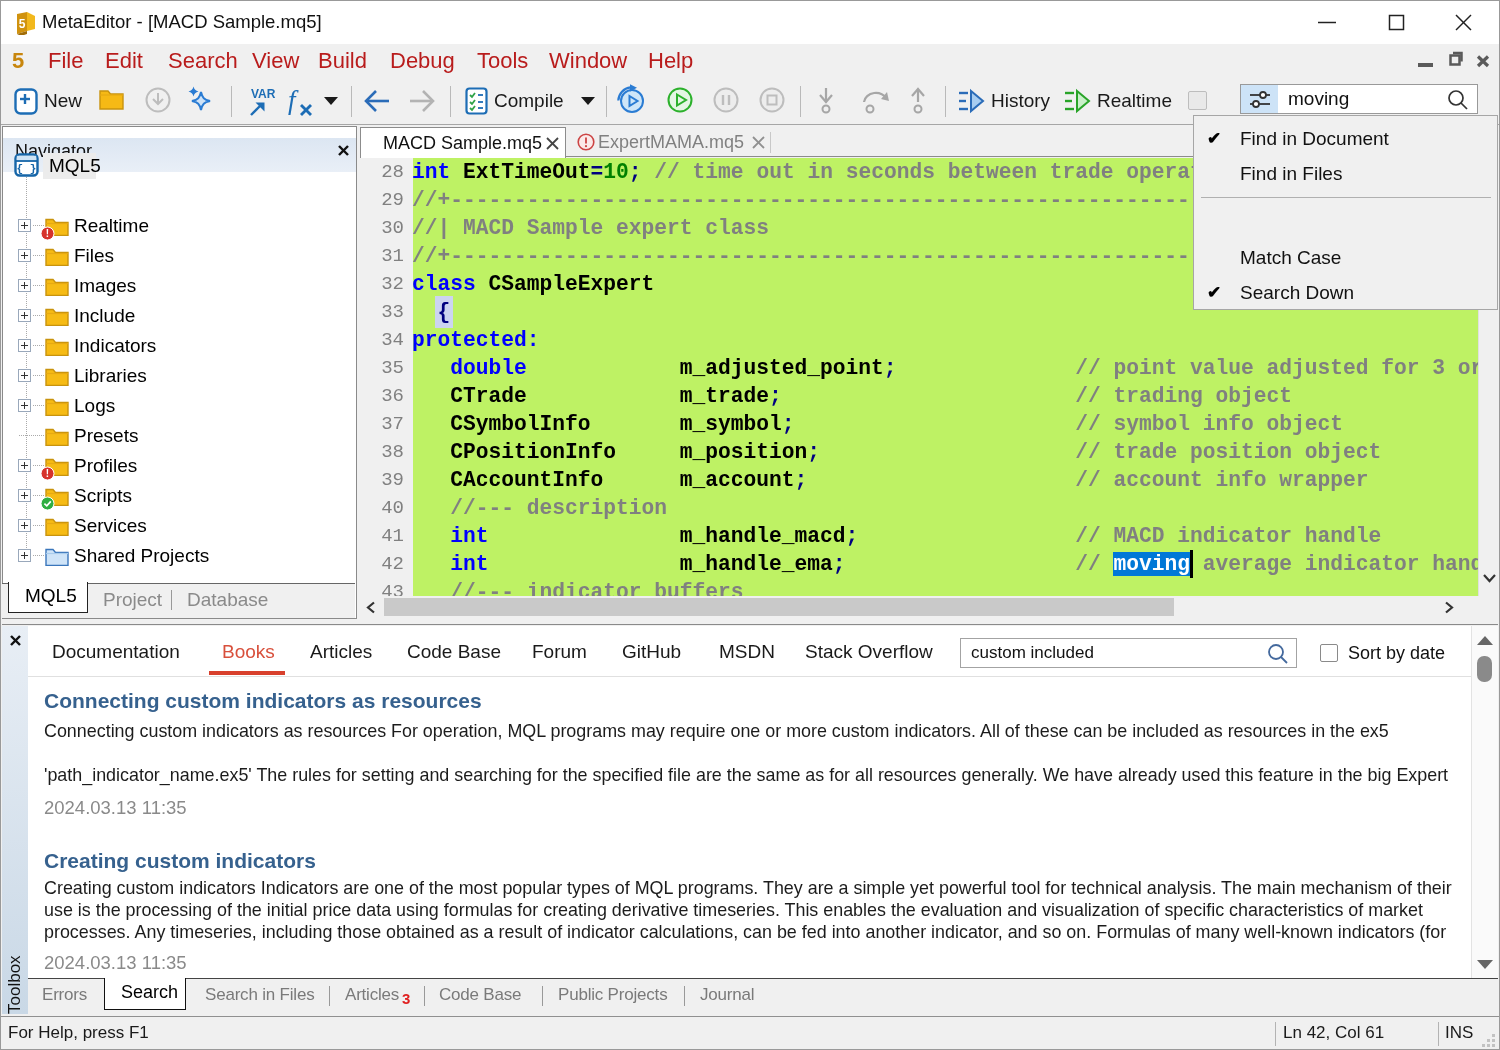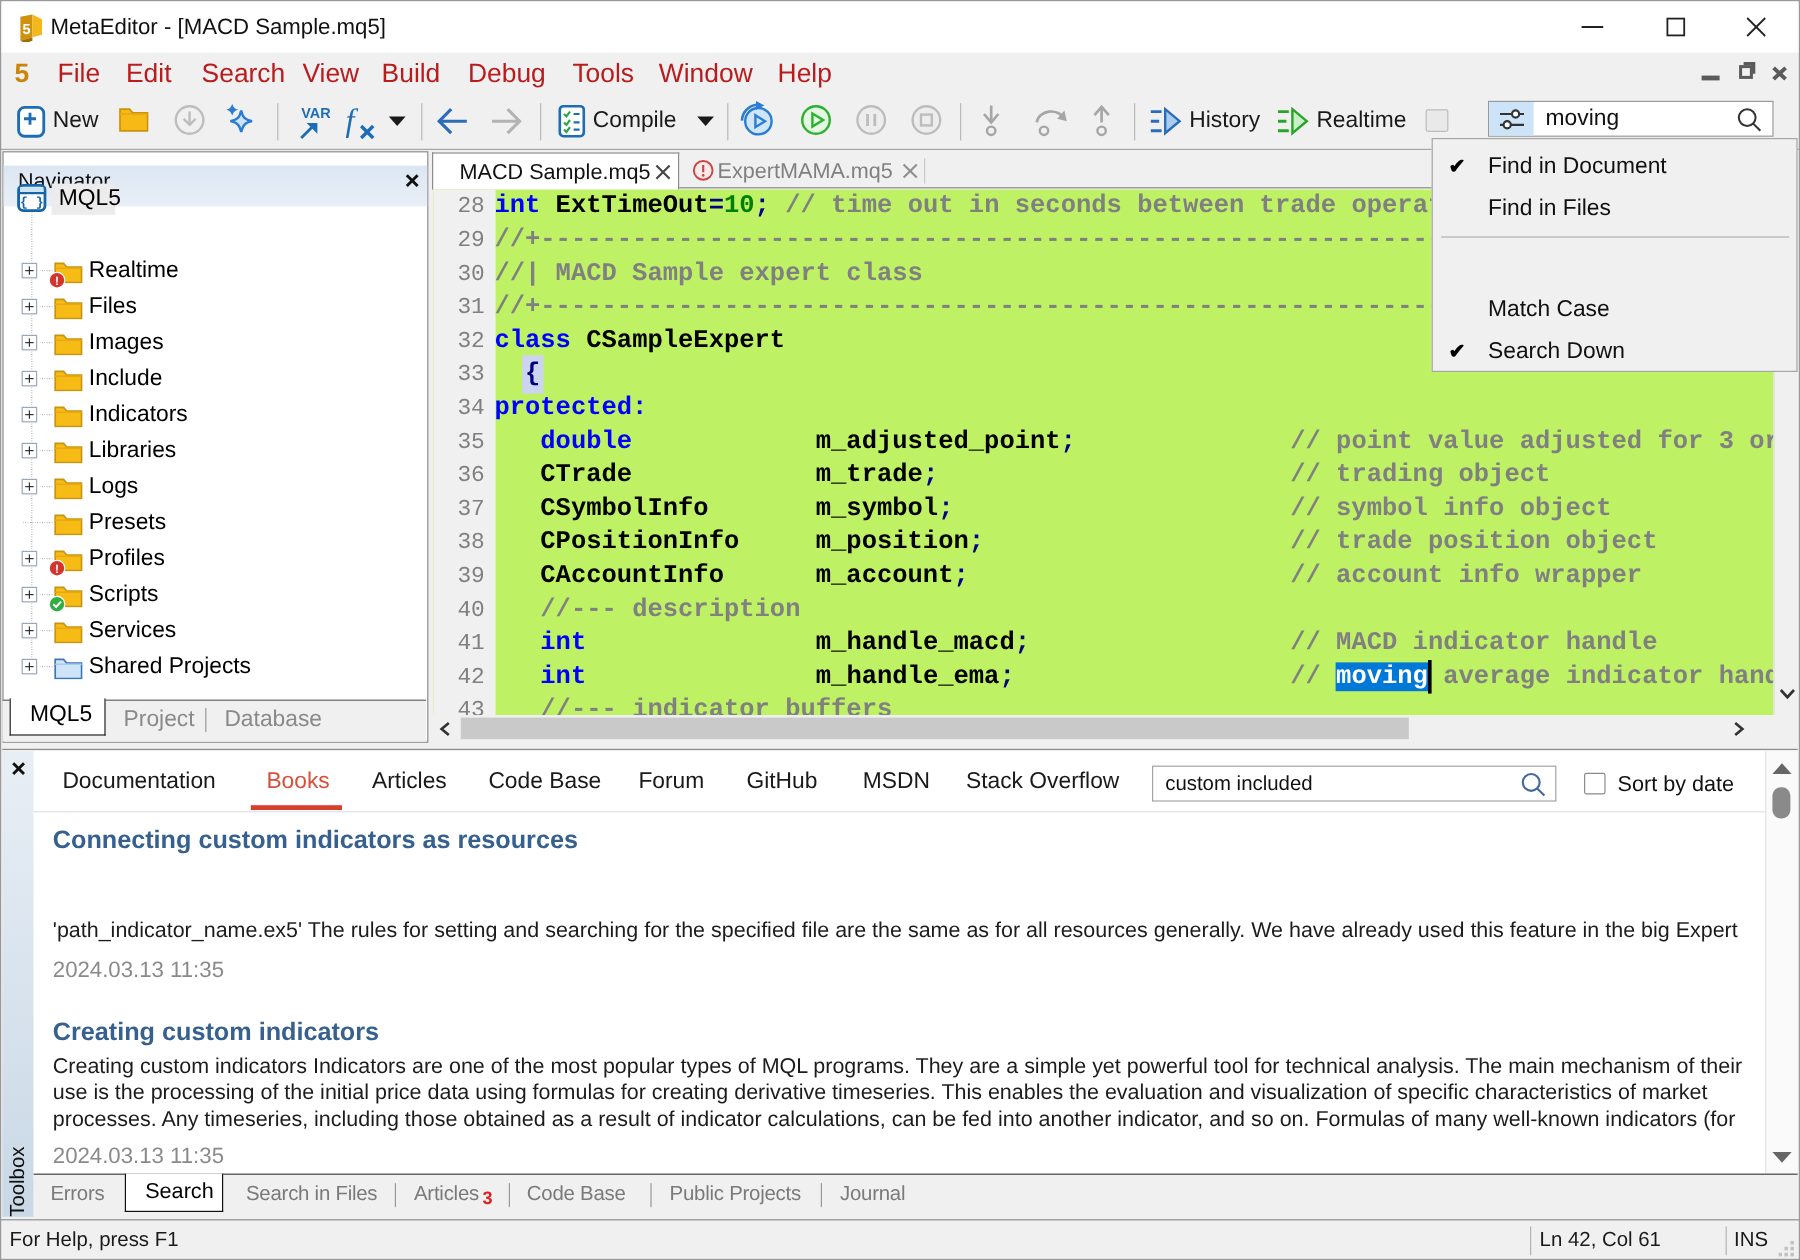--- a/index.html
+++ b/index.html
@@ -499,20 +499,21 @@
       <div class="abs" style="left:10px;top:0;height:28px;line-height:27px;font-size:17px;color:#111">custom included</div>
       <svg class="abs" style="left:305px;top:4px" width="24" height="22" viewBox="0 0 24 22">
         <circle cx="10" cy="9" r="7" fill="none" stroke="#44699d" stroke-width="1.8"></circle>
         <line x1="15" y1="14" x2="21" y2="20" stroke="#44699d" stroke-width="1.8"></line>
       </svg>
     </div>
     <div class="abs" style="left:1292px;top:18px;width:18px;height:18px;background:#fff;border:1px solid #8a8a8a;border-radius:2px"></div>
     <div class="abs" style="left:1320px;top:14px;height:28px;line-height:27px;font-size:18px;color:#111">Sort by date</div>
 
     <div class="res-title" style="top:63px">Connecting custom indicators as resources</div>
+    <div class="res-line" style="top:95px">Connecting custom indicators as resources For operation, MQL programs may require one or more custom indicators. All of these can be included as resources in the ex5</div>
     <div class="res-line" style="top:139px">'path_indicator_name.ex5' The rules for setting and searching for the specified file are the same as for all resources generally. We have already used this feature in the big Expert</div>
     <div class="res-date" style="top:171px">2024.03.13 11:35</div>
     <div class="res-title" style="top:223px">Creating custom indicators</div>
     <div class="res-line" style="top:252px">Creating custom indicators Indicators are one of the most popular types of MQL programs. They are a simple yet powerful tool for technical analysis. The main mechanism of their</div>
     <div class="res-line" style="top:274px">use is the processing of the initial price data using formulas for creating derivative timeseries. This enables the evaluation and visualization of specific characteristics of market</div>
     <div class="res-line" style="top:296px">processes. Any timeseries, including those obtained as a result of indicator calculations, can be fed into another indicator, and so on. Formulas of many well-known indicators (for</div>
     <div class="res-date" style="top:326px">2024.03.13 11:35</div>
   </div>
   <div id="tb-scroll">
     <svg class="abs" style="left:4px;top:9px" width="18" height="11" viewBox="0 0 18 11">

